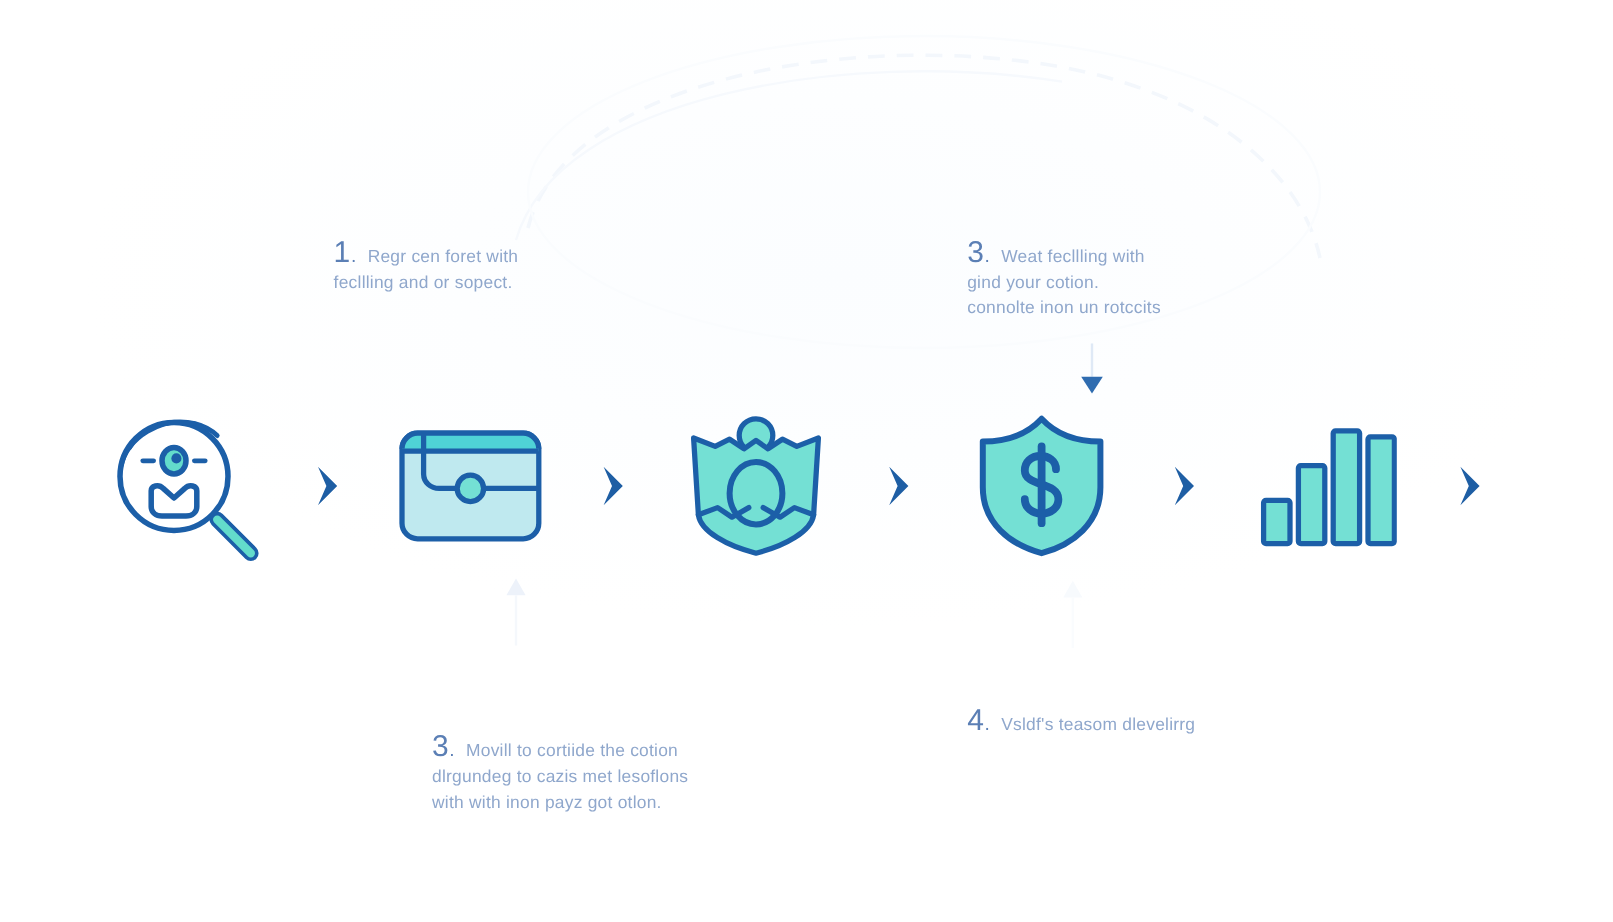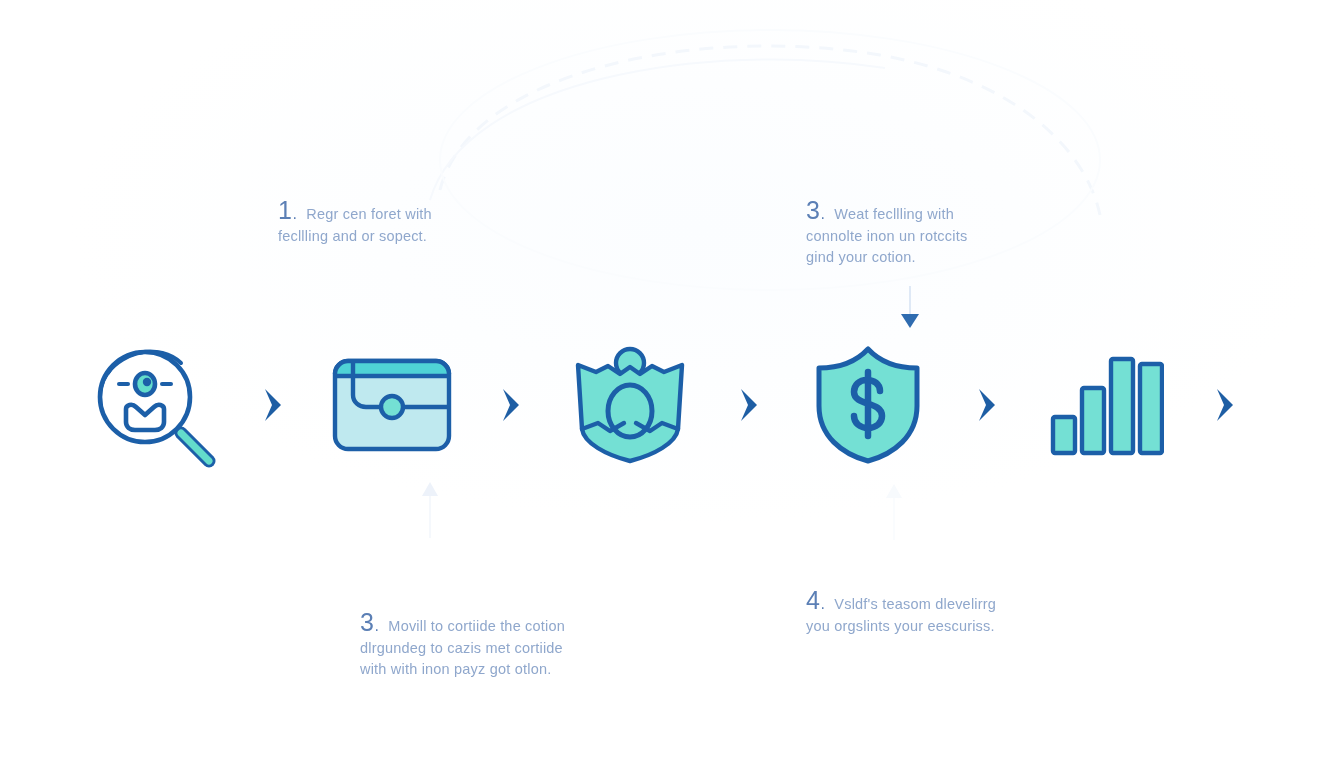--- a/index.html
+++ b/index.html
@@ -245,34 +245,33 @@
       <span>Regr cen foret with</span>
     </div>
     <div class="note-line">fecllling and or sopect.</div>
   </div>
 
   <div class="note note-2">
     <div class="note-line note-first">
       <span class="note-num">3</span>
       <span>Weat fecllling with</span>
     </div>
+    <div class="note-line">gind your cotion.</div>
     <div class="note-line">connolte inon un rotccits</div>
-    <div class="note-line">gind your cotion.</div>
   </div>
 
   <div class="note note-3">
     <div class="note-line note-first">
       <span class="note-num">3</span>
       <span>Movill to cortiide the cotion</span>
     </div>
-    <div class="note-line">dlrgundeg to cazis met cortiide</div>
+    <div class="note-line">dlrgundeg to cazis met lesoflons</div>
     <div class="note-line">with with inon payz got otlon.</div>
   </div>
 
   <div class="note note-4">
     <div class="note-line note-first">
       <span class="note-num">4</span>
       <span>Vsldf's teasom dlevelirrg</span>
     </div>
-    <div class="note-line">you orgslints your eescuriss.</div>
   </div>
 
 </div>
 
 </body></html>

